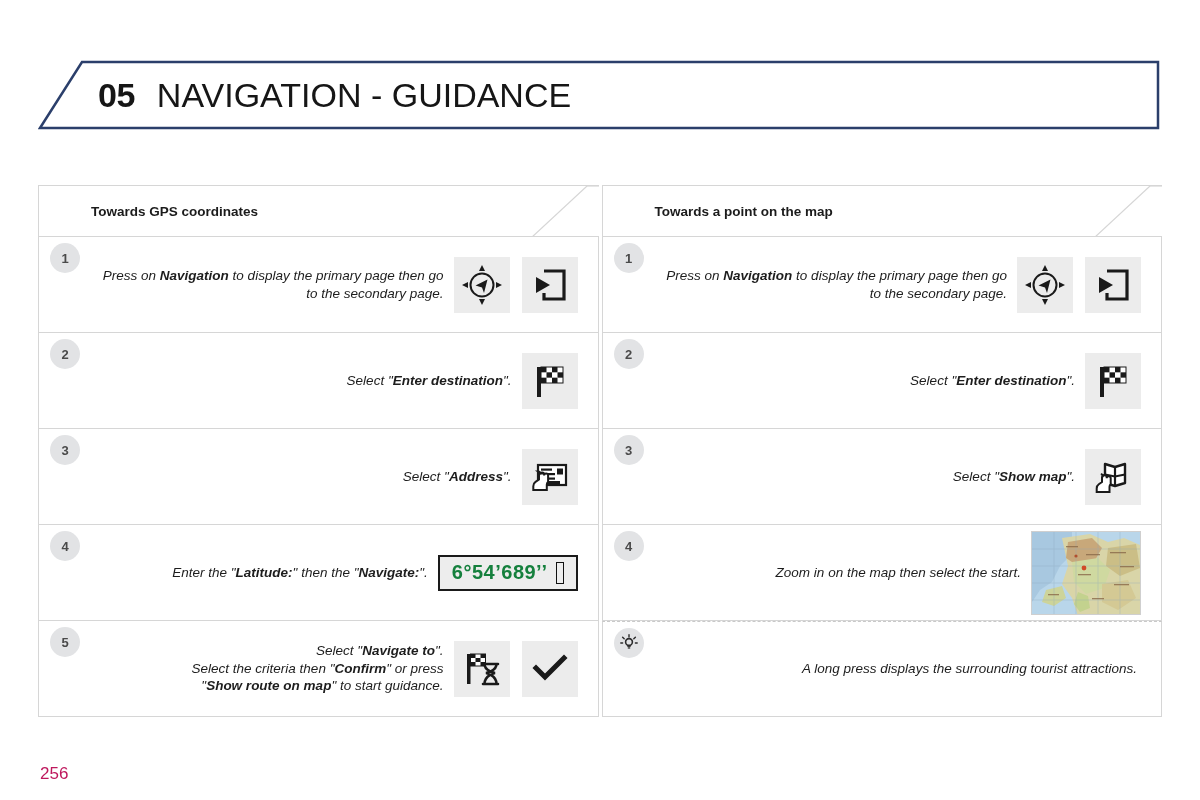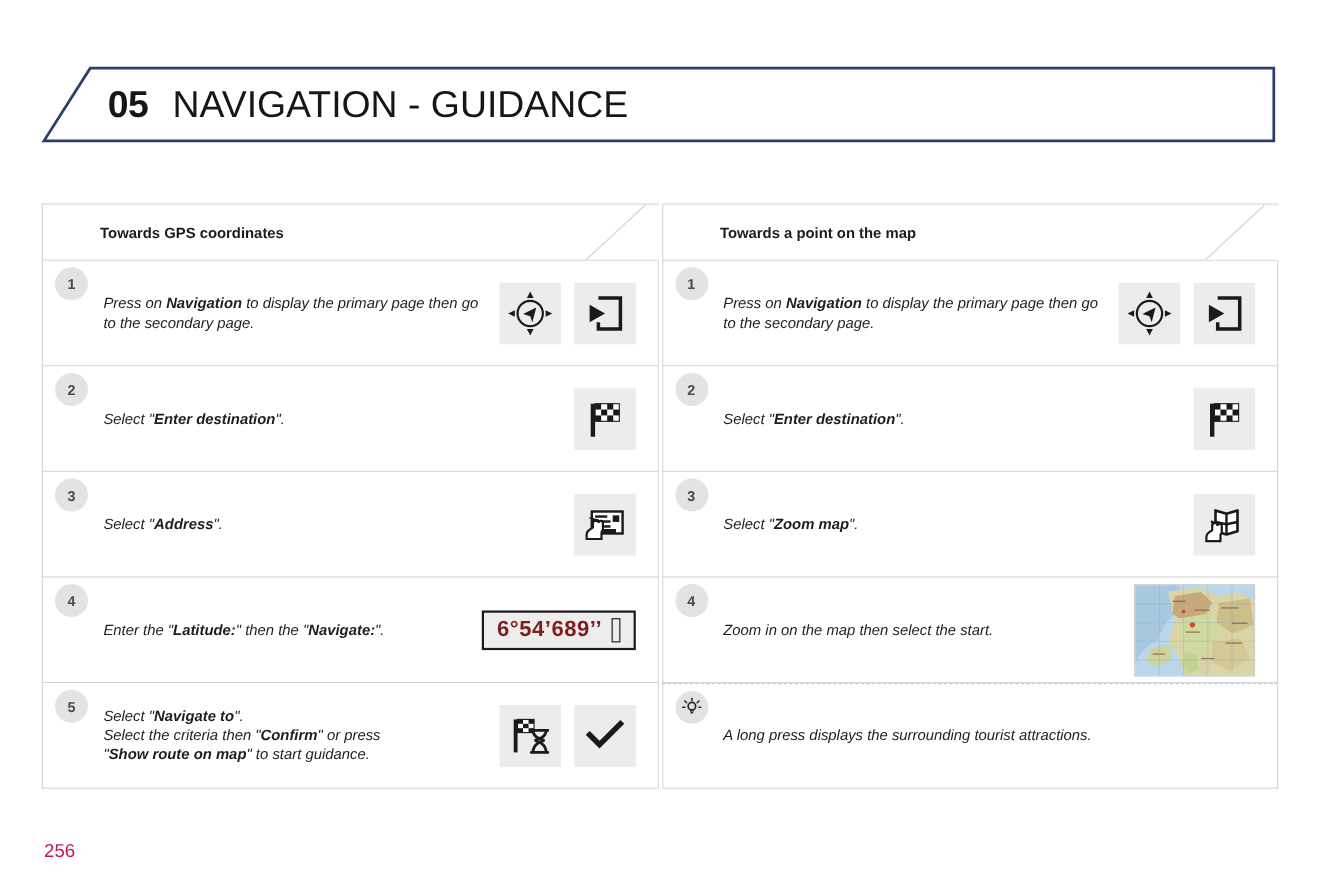--- a/index.html
+++ b/index.html
@@ -50,21 +50,21 @@
 
   
   .columns {
     position: absolute;
     left: 38px;
     top: 185px;
     width: 1124px;
     display: flex;
     gap: 3px;
   }
-  .column { width: 632px; }
+  .column { width: 632px; text-align: right; }
 
   
   .section-head {
     position: relative;
     height: 52px;
     border-top: 1px solid #d6d6d6;
     border-left: 1px solid #d6d6d6;
     border-bottom: 1px solid #d6d6d6;
   }
   .section-head .cut {
@@ -152,21 +152,21 @@
     background: #ededed;
     height: 36px;
     min-width: 138px;
     display: flex;
     align-items: center;
     justify-content: center;
     gap: 8px;
     padding: 0 12px;
     font-size: 20px;
     font-weight: bold;
-    color: #7f1d1d;
+    color: #15803d;
     letter-spacing: 0.5px;
   }
   .coord-caret {
     display: inline-block;
     width: 8px; height: 22px;
     border: 1.6px solid #111;
     background: #ededed;
   }
 
   
@@ -367,21 +367,21 @@
               <rect x="11" y="16.66" width="5.5" height="5.34" fill="#1a1a1a"></rect>
               <rect x="22" y="16.66" width="5.5" height="5.34" fill="#1a1a1a"></rect>
             </g>
           </svg>
         </div>
       </div>
     </div>
 
     <div class="step-row">
       <div class="step-badge">3</div>
-      <div class="step-text">Select "<b>Zoom map</b>".</div>
+      <div class="step-text">Select "<b>Show map</b>".</div>
       <div class="step-icons">
         <div class="icon-tile">
           <svg width="42" height="42" viewBox="0 0 42 42">
             <path d="M13 8 L23 11 L33 8 L33 27 L23 30 L13 27 Z" fill="#ffffff" stroke="#1a1a1a" stroke-width="2.4" stroke-linejoin="round"></path>
             <path d="M23 11 V30" fill="none" stroke="#1a1a1a" stroke-width="2.2"></path>
             <path d="M13 18.5 L23 20.5 L33 18.5" fill="none" stroke="#1a1a1a" stroke-width="2.2"></path>
             <path d="M12 19.5 c-1.2 0 -2 .9 -2 2 v4.5 l-3.2 2.2 c-1.5 1 -2.1 2.5 -2.1 4.2 V36 h12.8 v-5.2 c0 -1.3 .6 -2.1 1.2 -2.8 v-5.8 c0 -1.1 -.9 -2 -2 -2 s-2 .9 -2 2 v-0.9 c0 -1.1 -.9 -2 -2 -2 s-2 .9 -2 2 v-1.1 c0 -1.1 -.8 -2 -1.7 -2 z" fill="#ffffff" stroke="#1a1a1a" stroke-width="2"></path>
           </svg>
         </div>
       </div>

